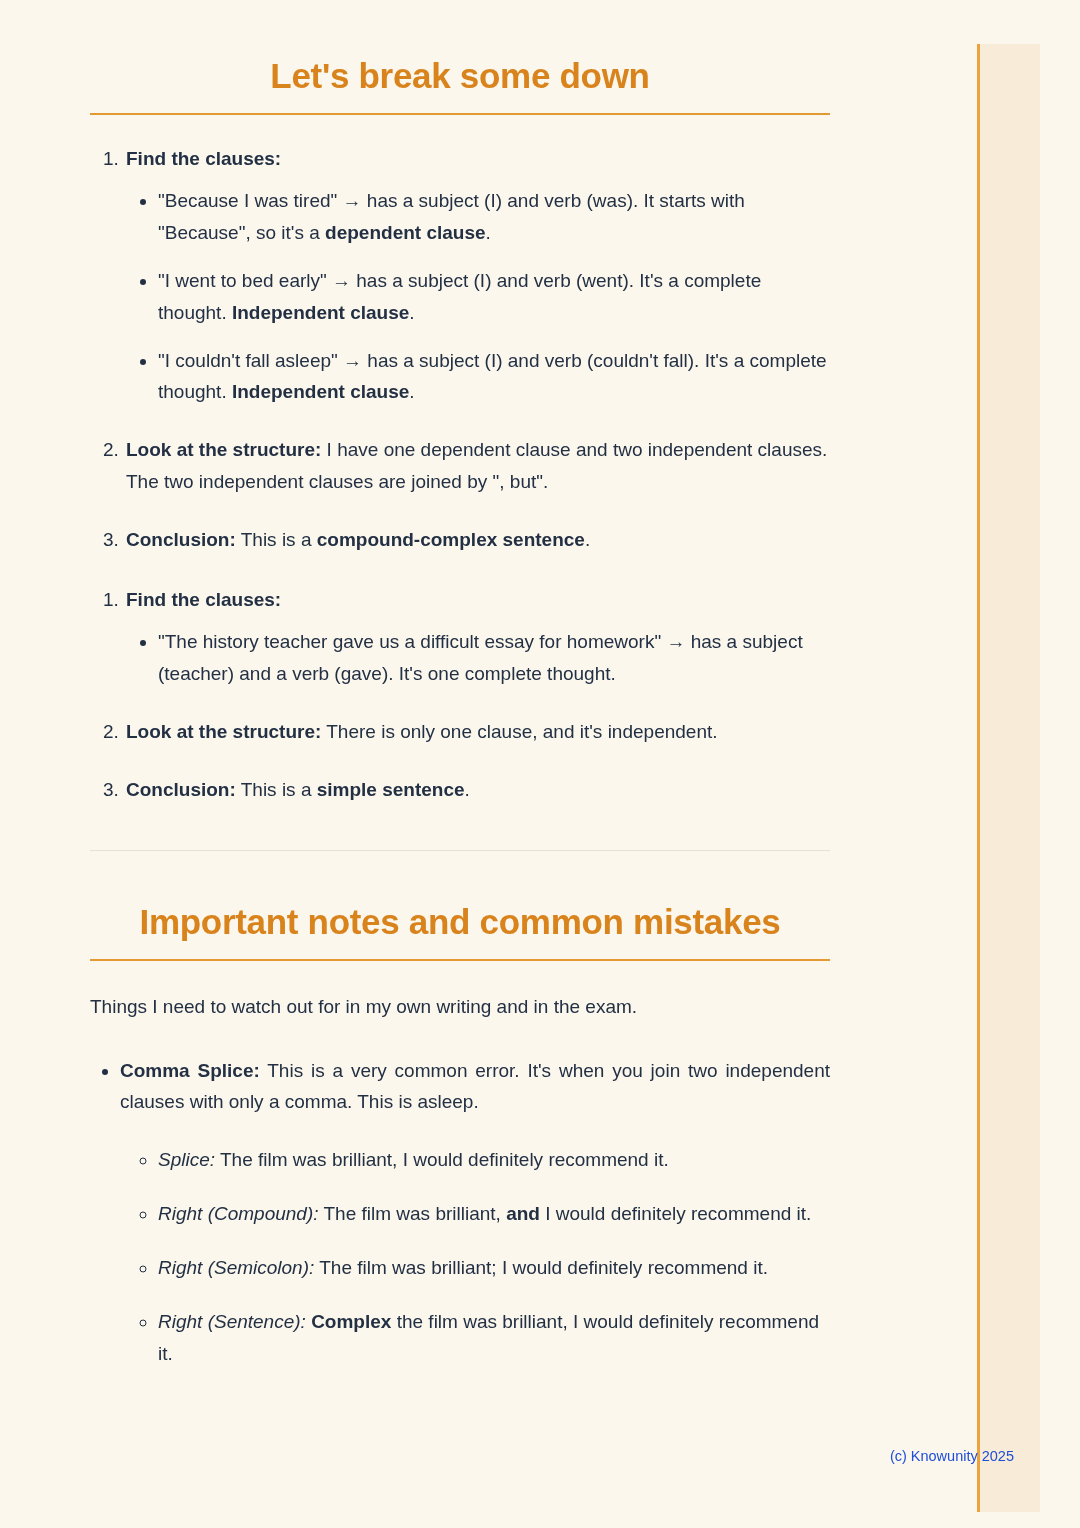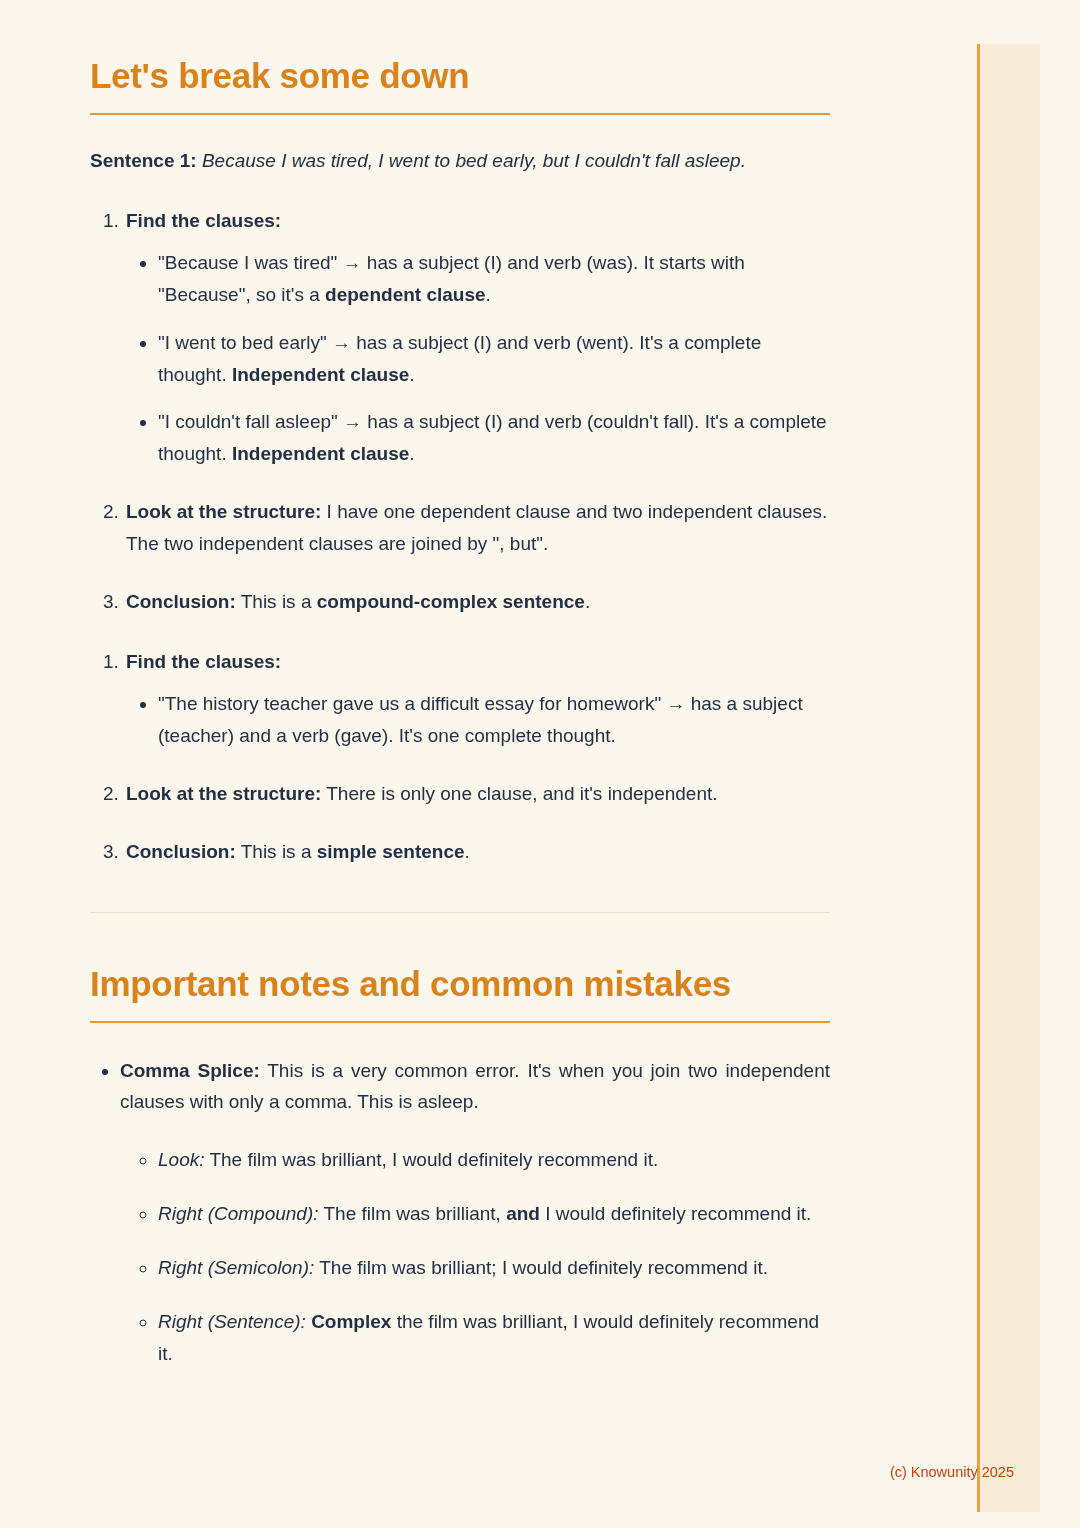--- a/index.html
+++ b/index.html
@@ -33,20 +33,21 @@
   }
   .heading {
     font-size: 35px;
     line-height: 1.2;
     font-weight: 700;
     color: #D9831C;
     margin: 0;
     padding-bottom: 16px;
     border-bottom: 2px solid #E39A33;
     letter-spacing: -0.3px;
+    text-align: center;
   }
   .para { margin: 30px 0 0 0; }
   ol.steps {
     margin: 28px 0 0 0;
     padding-left: 34px;
   }
   ol.steps > li { margin-bottom: 26px; padding-left: 2px; }
   ol.steps > li:last-child { margin-bottom: 0; }
   ul.bullets {
     list-style: disc;
@@ -71,42 +72,41 @@
     list-style: circle;
     margin: 26px 0 0 0;
     padding-left: 38px;
     text-align: left;
   }
   ul.examples > li { margin-bottom: 22px; }
   ul.examples > li:last-child { margin-bottom: 0; }
   .footer {
     position: absolute;
     right: 66px;
-    bottom: 48px;
+    bottom: 64px;
     font-size: 14.5px;
-    color: #c2410c;
+    color: #1d4ed8;
     z-index: 2;
   }
   .b { font-weight: 700; }
   .i { font-style: italic; }
 </style>
 </head>
 <body>
 
 <div class="page">
 
   <div class="side-stripe"></div>
 
   <div class="content">
 
     <section>
       <h1 class="heading">Let's break some down</h1>
 
 
-      <p class="para"><span class="b">Sentence 1:</span><span class="i"> Because I was tired, I went to bed early, but I couldn't fall asleep.</span></p>
 
       <ol class="steps">
         <li>
           <span><span class="b">Find the clauses:</span></span>
           <ul class="bullets">
             <li><span>"Because I was tired" → has a subject (I) and verb (was). It starts with "Because", so it's a </span><span class="b">dependent clause</span><span>.</span></li>
             <li><span>"I went to bed early" → has a subject (I) and verb (went). It's a complete thought. </span><span class="b">Independent clause</span><span>.</span></li>
             <li><span>"I couldn't fall asleep" → has a subject (I) and verb (couldn't fall). It's a complete thought. </span><span class="b">Independent clause</span><span>.</span></li>
           </ul>
         </li>
@@ -125,26 +125,27 @@
         <li><span class="b">Look at the structure:</span><span> There is only one clause, and it's independent.</span></li>
         <li><span class="b">Conclusion:</span><span> This is a </span><span class="b">simple sentence</span><span>.</span></li>
       </ol>
     </section>
 
     <hr class="divider">
 
     <section class="heading2-wrap">
       <h1 class="heading">Important notes and common mistakes</h1>
 
+      <p class="para"><span>Things I need to watch out for in my own writing and in the exam.</span></p>
 
       <ul class="main-bullets">
         <li class="justified">
           <span><span class="b">Comma Splice:</span><span> This is a very common error. It's when you join two independent clauses with only a comma. This is asleep.</span></span>
           <ul class="examples">
-            <li><span class="i">Look:</span><span> The film was brilliant, I would definitely recommend it.</span></li>
+            <li><span class="i">Splice:</span><span> The film was brilliant, I would definitely recommend it.</span></li>
             <li><span class="i">Right (Compound):</span><span> The film was brilliant, </span><span class="b">and</span><span> I would definitely recommend it.</span></li>
             <li><span class="i">Right (Semicolon):</span><span> The film was brilliant; I would definitely recommend it.</span></li>
             <li><span class="i">Right (Sentence):</span><span> </span><span class="b">Complex</span><span> the film was brilliant, I would definitely recommend it.</span></li>
           </ul>
         </li>
       </ul>
     </section>
 
   </div>
 

